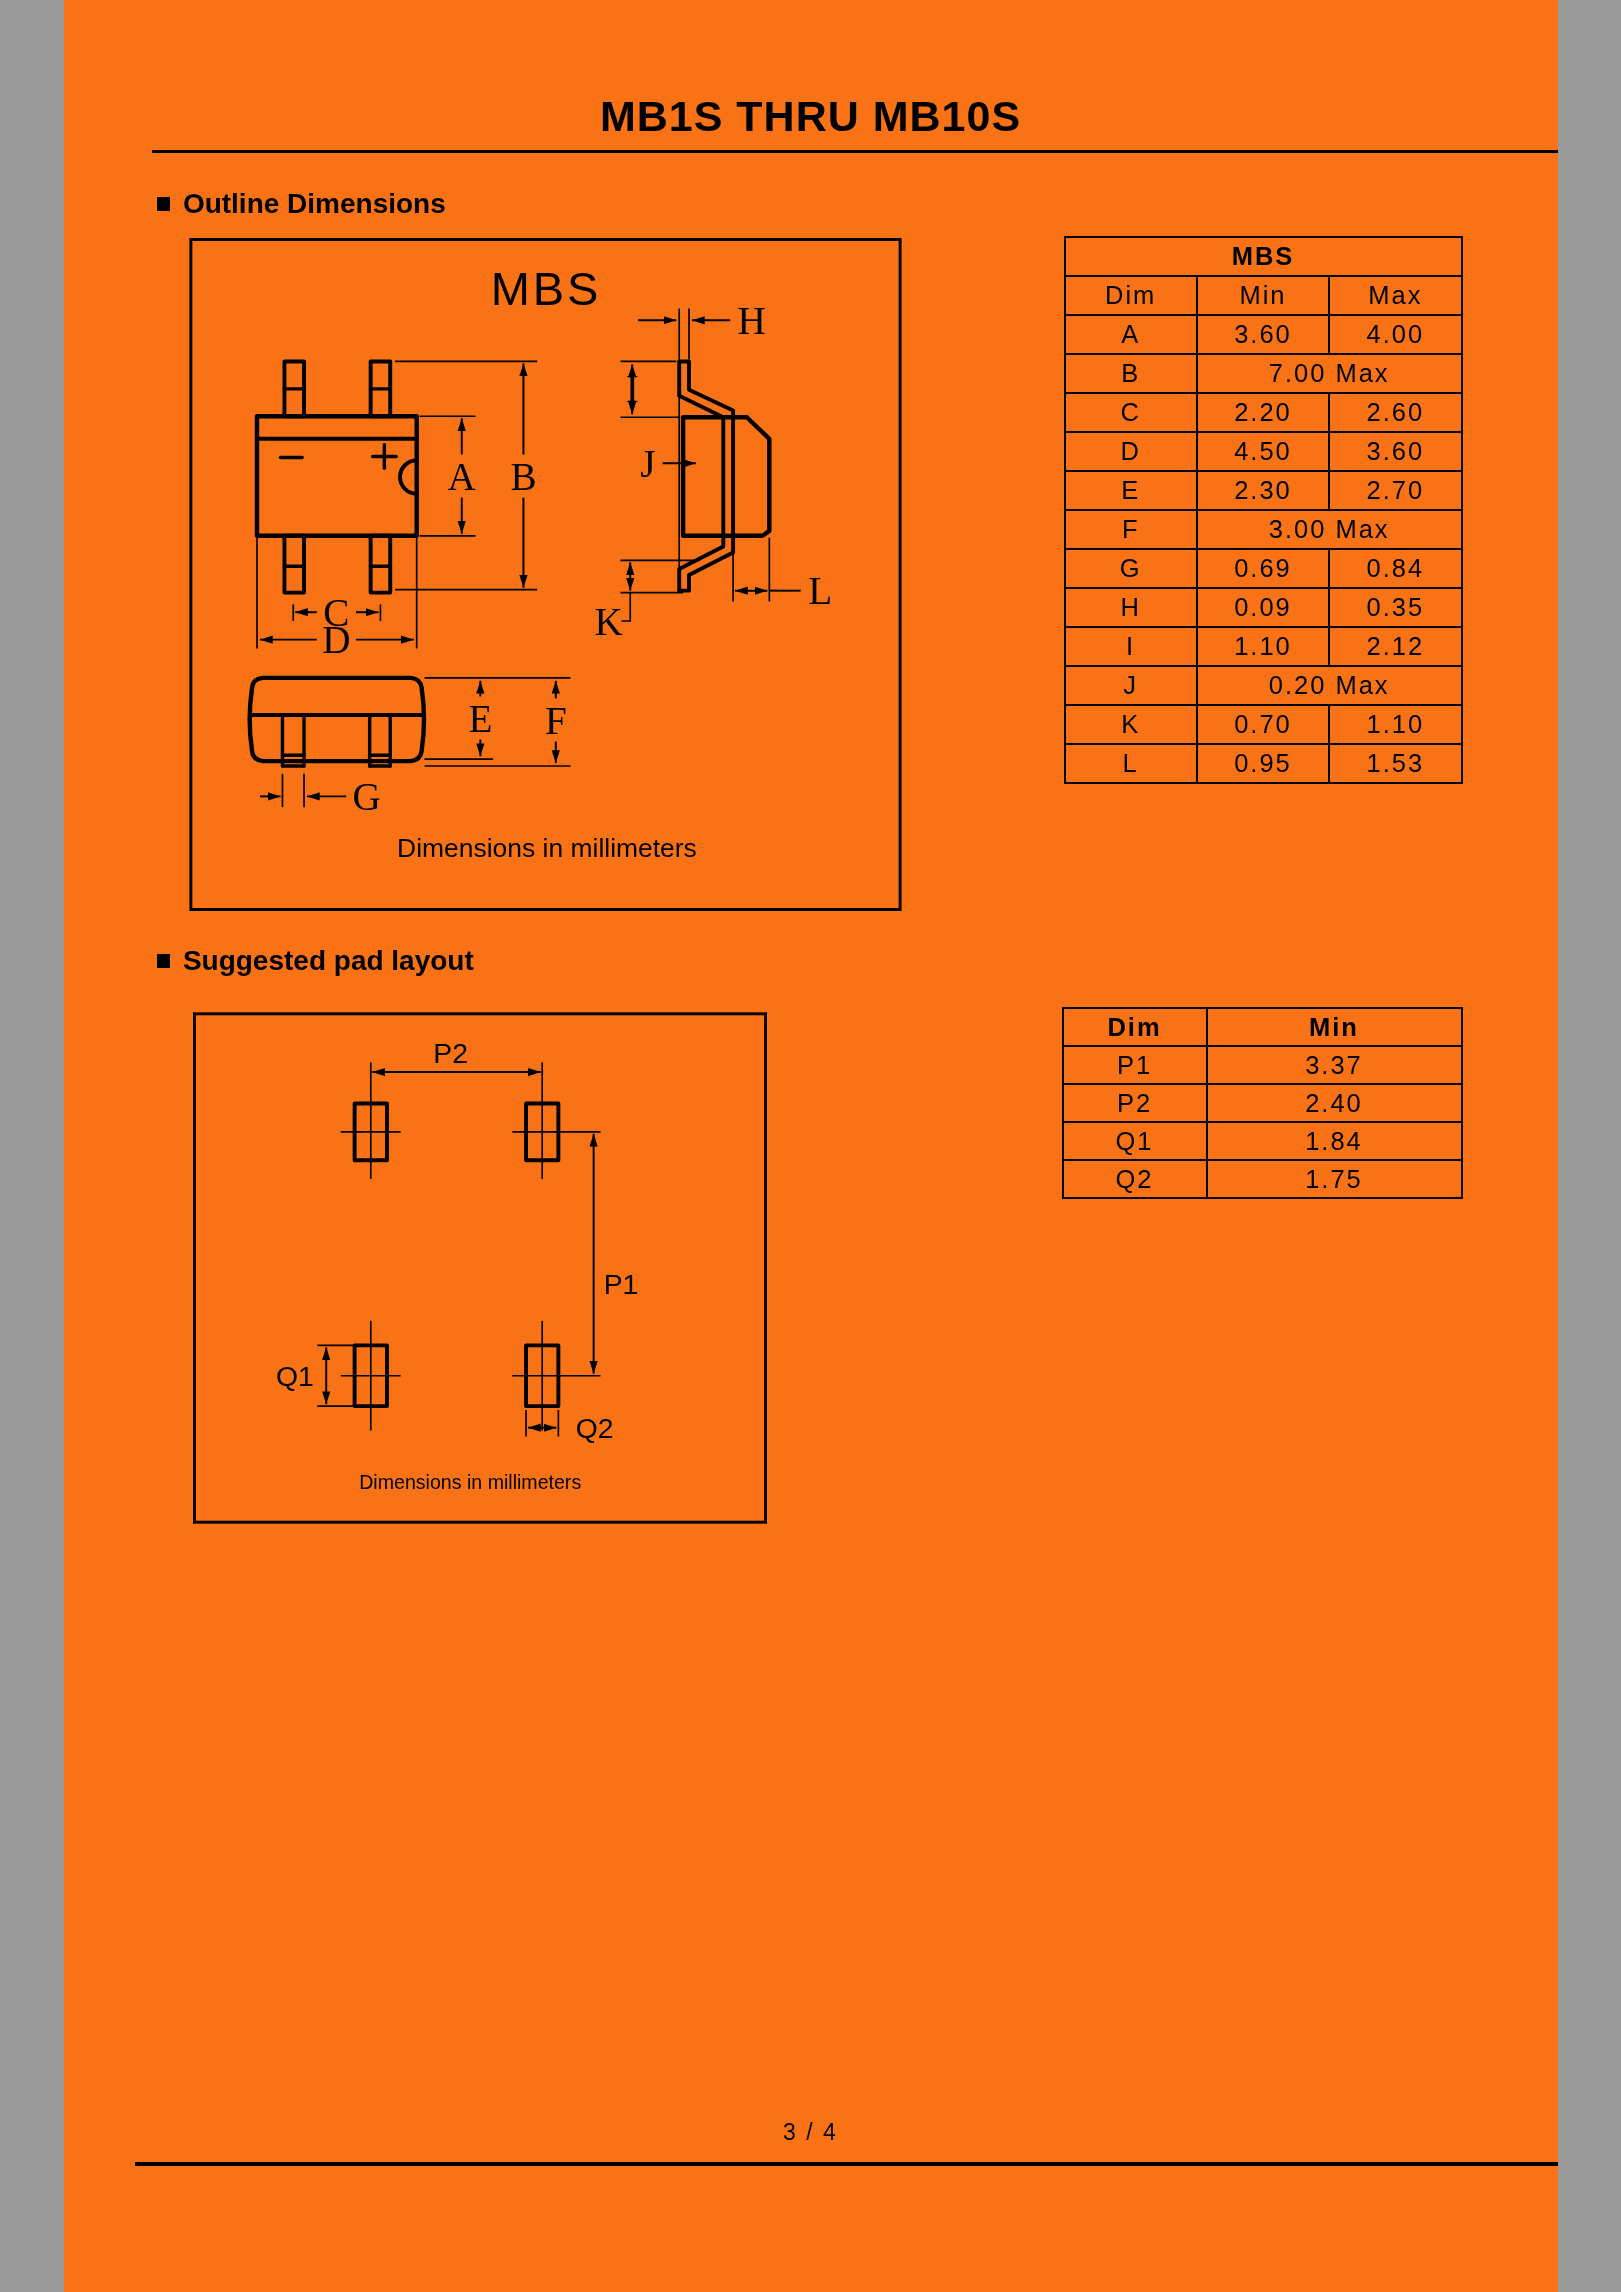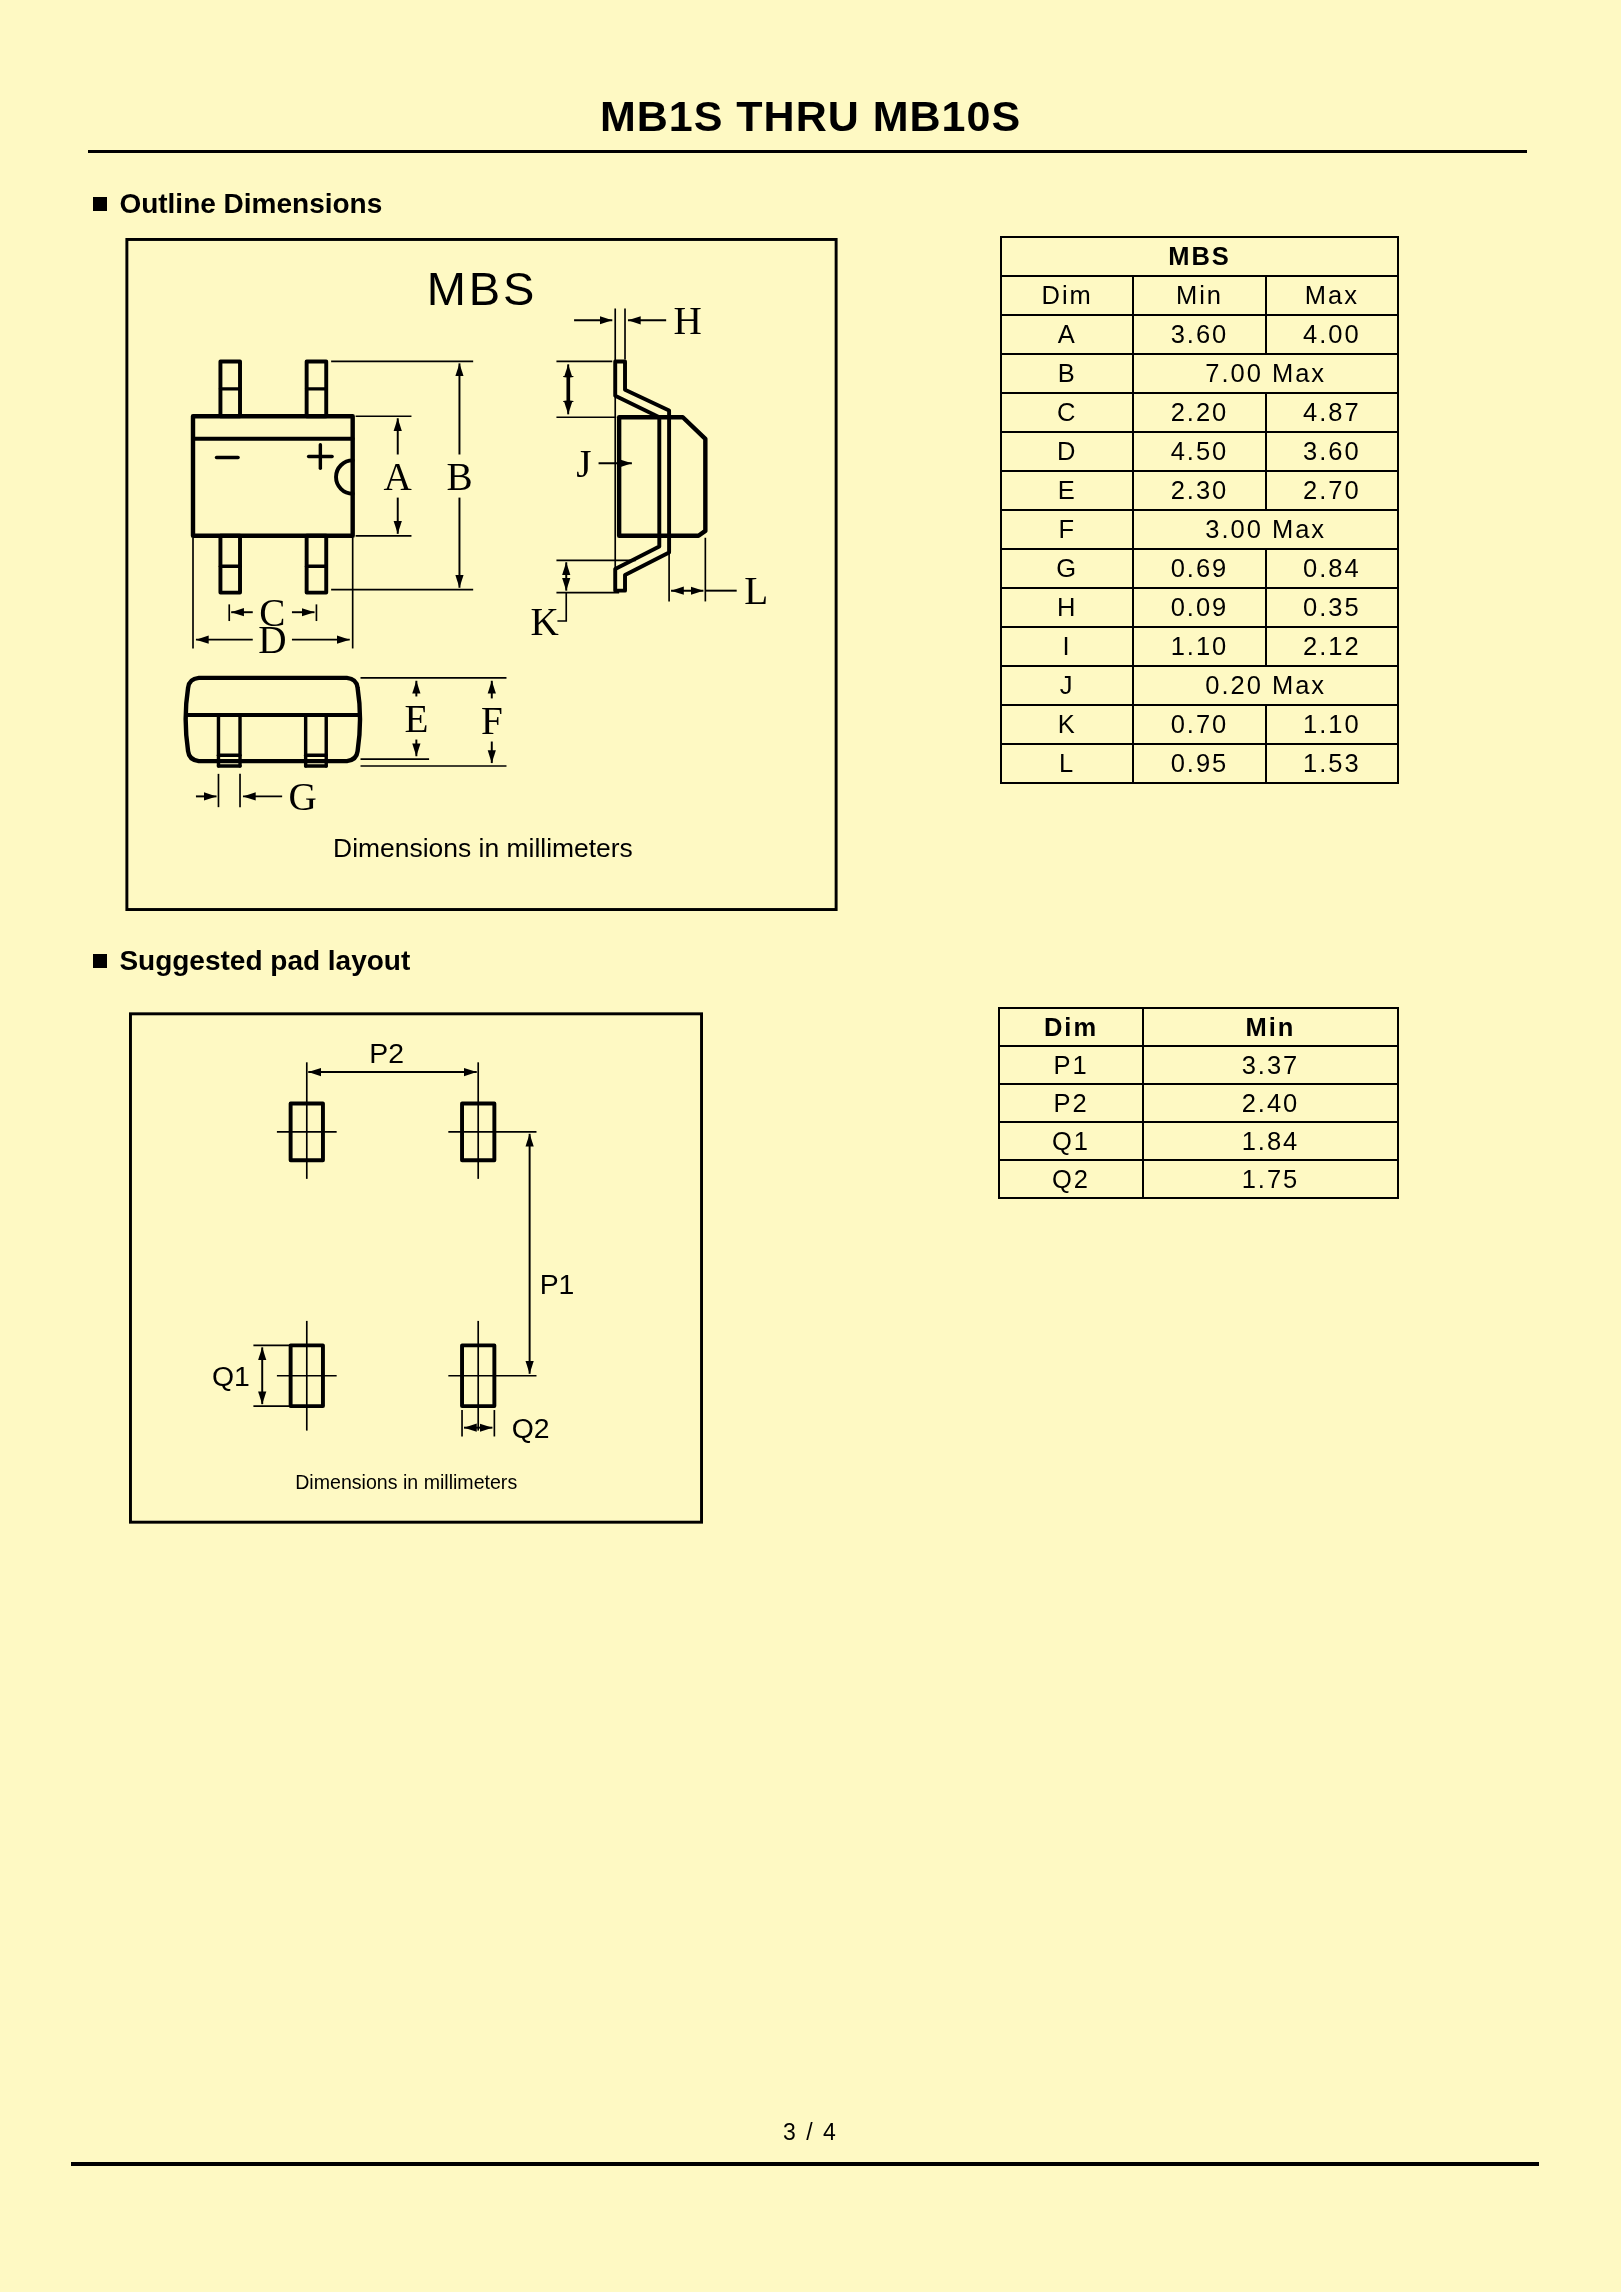--- a/index.html
+++ b/index.html
@@ -1,17 +1,17 @@
 <!DOCTYPE html>
 <html><head>
 <meta charset="utf-8">
 <style>
   html,body { margin:0; padding:0; background:#9a9a9a; }
   .page {
-    position:relative; width:1621px; height:2293px; background:#fef9c3;
+    position:relative; width:1494px; height:2293px; background:#f97316;
     font-family:"Liberation Sans", sans-serif; color:#000; overflow:hidden;
     margin:0 auto;
   }
   .doc-title {
     position:absolute; top:92px; left:0; width:100%; text-align:center;
     font-size:43px; font-weight:bold; letter-spacing:1px;
   }
   .rule { position:absolute; background:#000; }
   .rule-top { left:88px; top:150px; width:1439px; height:2.9px; }
   .rule-bottom { left:71px; top:2162px; width:1468px; height:3.9px; }
@@ -228,21 +228,21 @@
           <td>3.60</td>
           <td>4.00</td>
         </tr>
     <tr>
           <td>B</td>
           <td colspan="2">7.00 Max</td>
         </tr>
     <tr>
           <td>C</td>
           <td>2.20</td>
-          <td>4.87</td>
+          <td>2.60</td>
         </tr>
     <tr>
           <td>D</td>
           <td>4.50</td>
           <td>3.60</td>
         </tr>
     <tr>
           <td>E</td>
           <td>2.30</td>
           <td>2.70</td>

